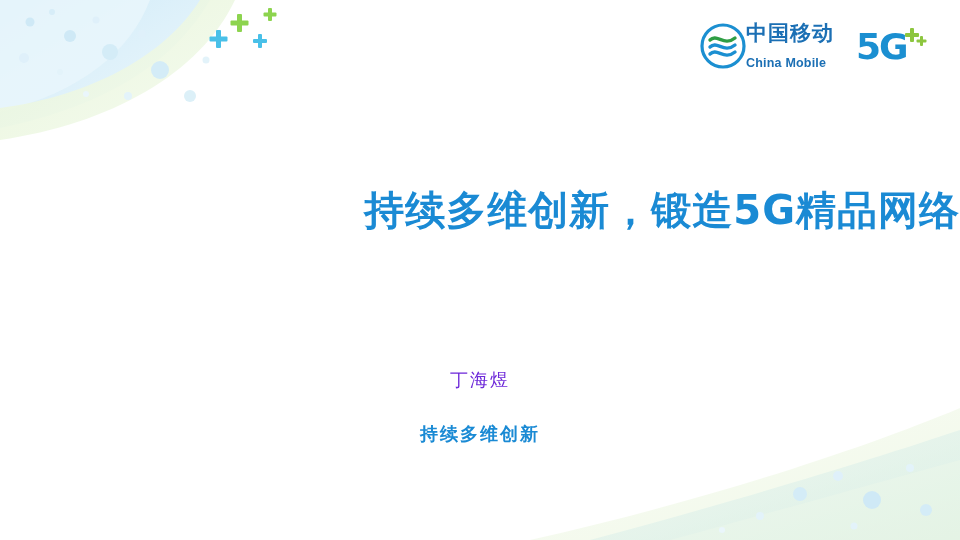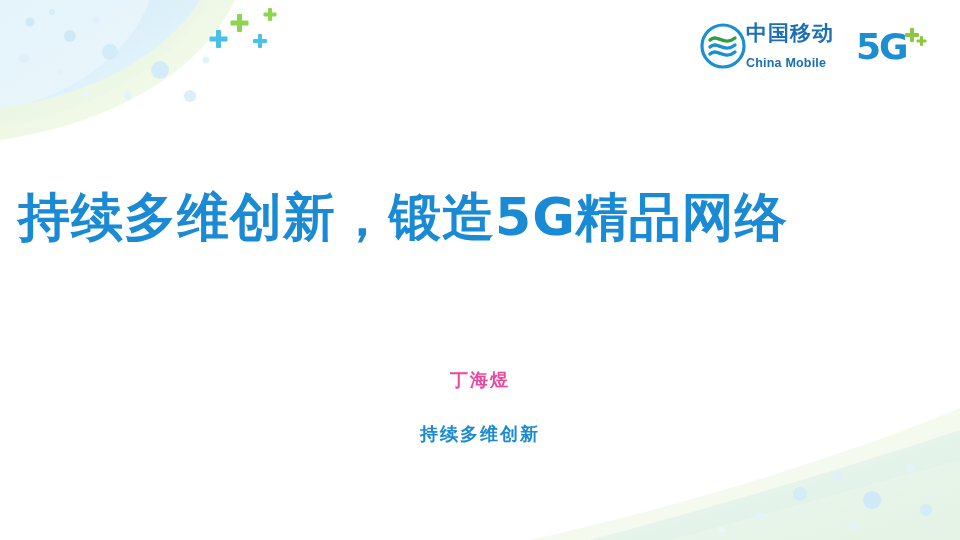--- a/index.html
+++ b/index.html
@@ -26,32 +26,32 @@
     font-size:21px;font-weight:bold;color:#1b6fb4;letter-spacing:1px;
     font-family:"DejaVu Sans","Liberation Sans",sans-serif;
   }
   .cm-en{
     font-size:12.5px;font-weight:bold;color:#1b6fb4;letter-spacing:.2px;
     font-family:"Liberation Sans",sans-serif;margin-top:13px;
   }
 
   
   .title{
-    position:absolute;left:18px;right:0;top:183px;
-    text-align:left;
-    font-size:52px;font-weight:bold;color:#1a8ad4;
+    position:absolute;left:8px;right:0;top:183px;
+    text-align:right;
+    font-size:40px;font-weight:bold;color:#1a8ad4;
     letter-spacing:1px;
     font-family:"DejaVu Sans","Liberation Sans",sans-serif;
     white-space:nowrap;
   }
 
   
   .presenter{
     position:absolute;left:0;right:0;top:368px;
-    text-align:center;font-size:18px;font-weight:bold;color:#ec4899;
+    text-align:center;font-size:18px;font-weight:normal;color:#6d28d9;
     letter-spacing:2px;
     font-family:"DejaVu Sans","Liberation Sans",sans-serif;
   }
   .org{
     position:absolute;left:0;right:0;top:422px;
     text-align:center;font-size:18px;font-weight:bold;color:#1a8ad4;
     letter-spacing:2px;
     font-family:"DejaVu Sans","Liberation Sans",sans-serif;
   }
 </style>

